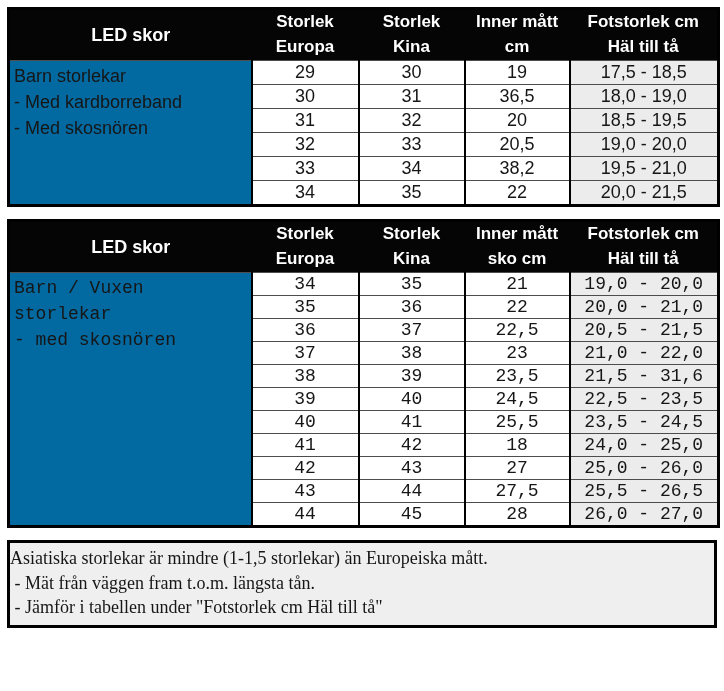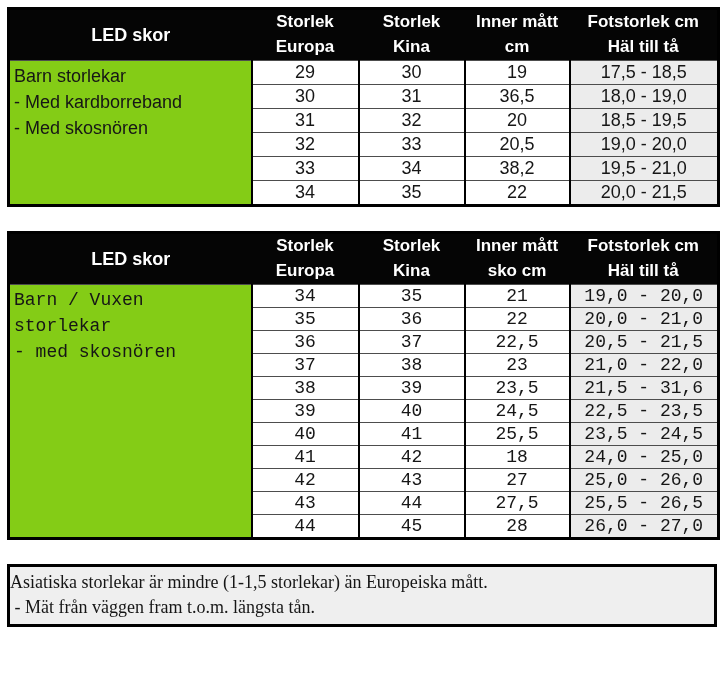--- a/index.html
+++ b/index.html
@@ -13,21 +13,21 @@
     height: 691px;
     box-sizing: border-box;
     padding: 7px 7px 0 7px;
     background: #ffffff;
   }
   table.size-table {
     border-collapse: collapse;
     table-layout: fixed;
     width: 710px;
     border: 3px solid #000000;
-    margin-bottom: 24px;
+    margin-bottom: 12px;
   }
   table.size-table th {
     background: #050505;
     color: #ffffff;
     font-weight: bold;
     font-size: 17px;
     text-align: center;
     height: 50px;
     line-height: 1.45;
     padding: 0 2px;
@@ -45,21 +45,21 @@
     height: 23px;
     overflow: hidden;
     white-space: nowrap;
   }
   table.size-table.t2 td { height: 22px; font-family: Liberation Mono, monospace; }
   table.size-table td.shaded { background: #ececec; }
   table.size-table td.label-cell {
     text-align: left;
     vertical-align: top;
     border-left: none;
-    background: #84cc16;
+    background: #0369a1;
     padding: 2px 4px;
     white-space: normal;
   }
   td.label-cell div {
     line-height: 26px;
     font-size: 18px;
     color: #161616;
   }
   .notes {
     box-sizing: border-box;
@@ -255,15 +255,16 @@
           <td>45</td>
           <td>28</td>
           <td class="shaded">26,0 - 27,0</td>
         </tr>
       </tbody>
   </table>
 
   <div class="notes">
     <div>Asiatiska storlekar är mindre (1-1,5 storlekar) än Europeiska mått.</div>
     <div> - Mät från väggen fram t.o.m. längsta tån.</div>
+    <div> - Jämför i tabellen under "Fotstorlek cm Häl till tå"</div>
   </div>
 
 </div>
 
 </body></html>

